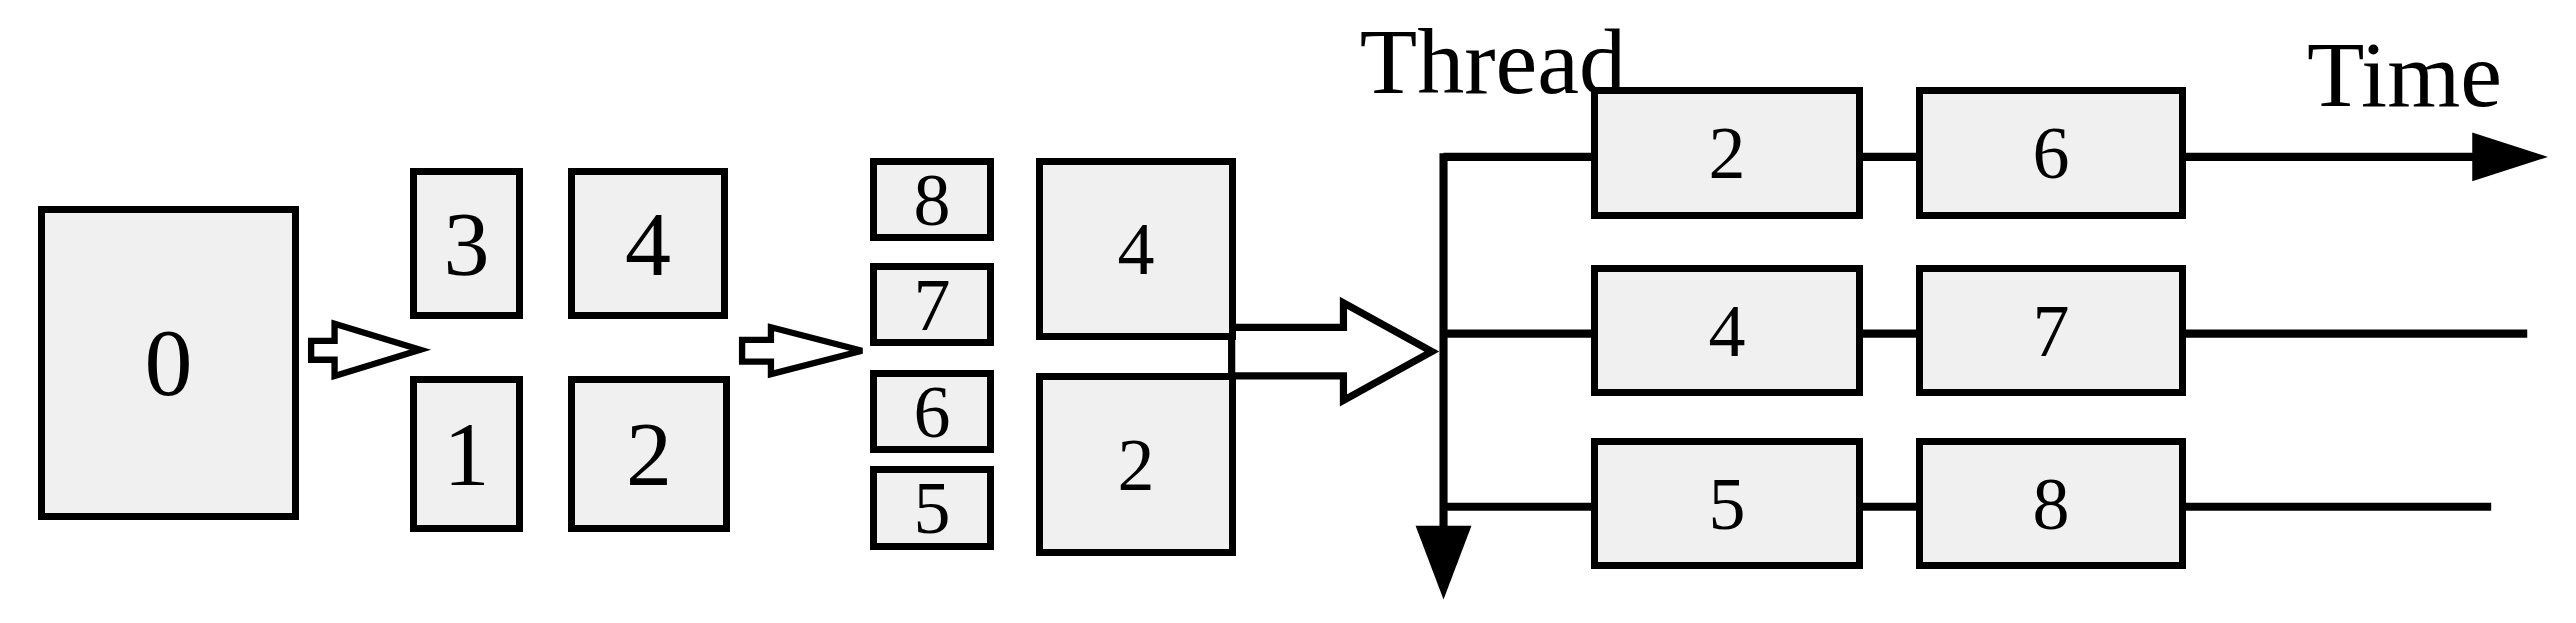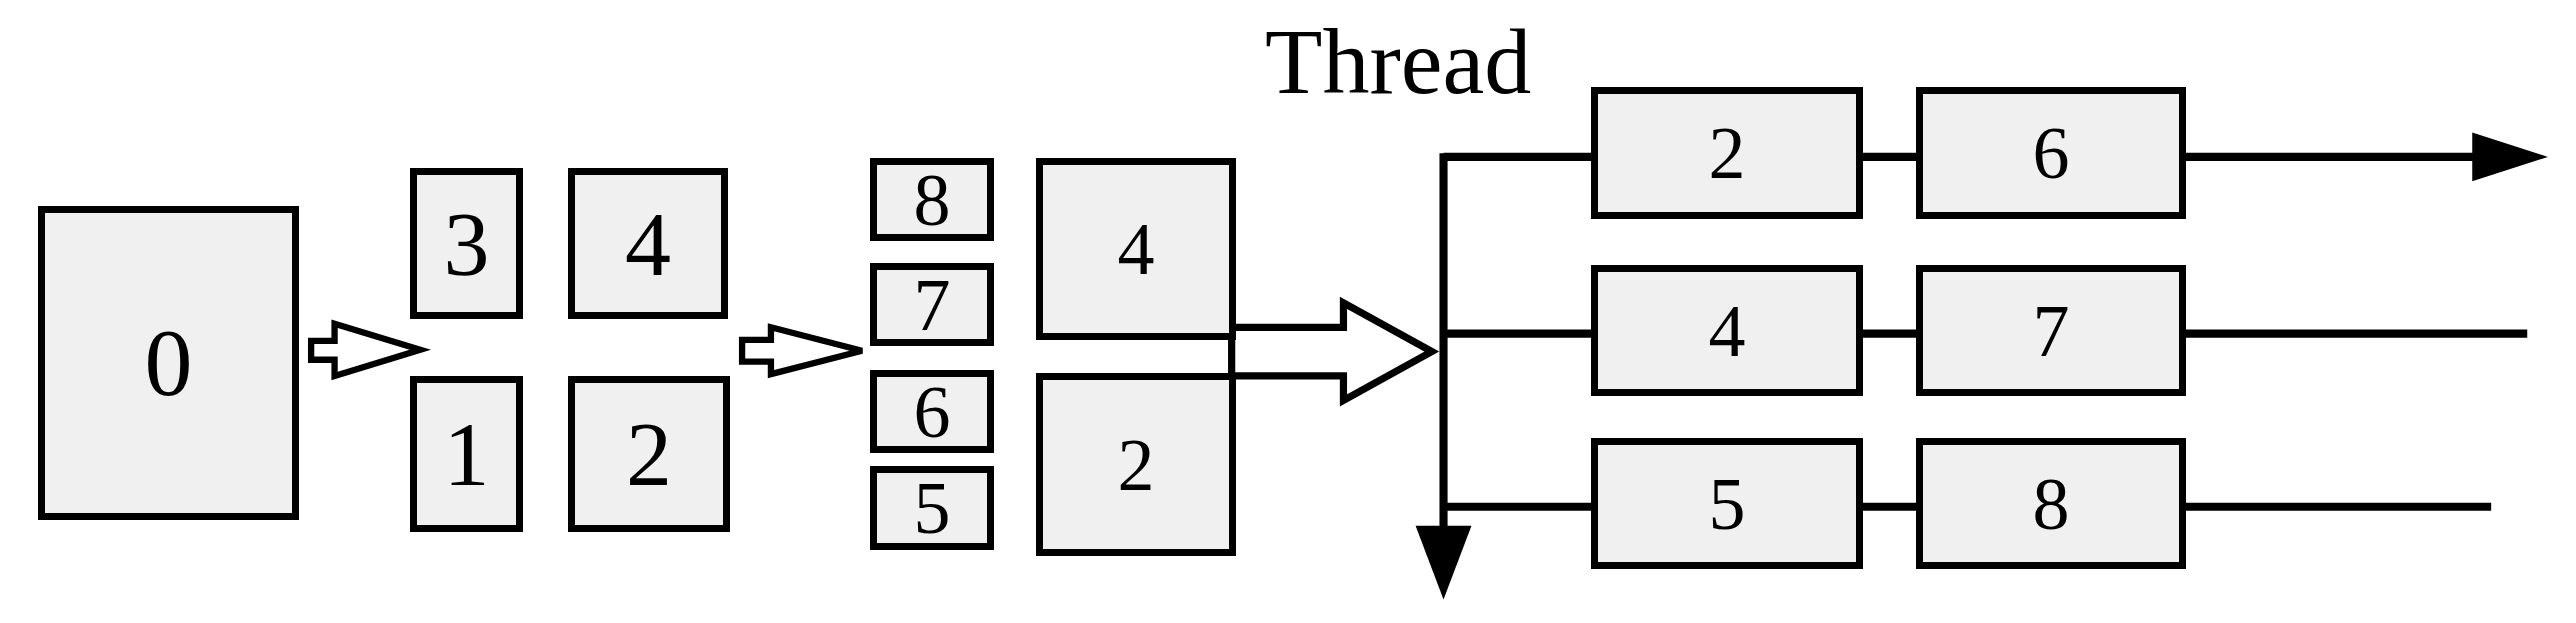--- a/index.html
+++ b/index.html
@@ -30,21 +30,21 @@
   }
   .digit { display: block; }
   .fs-xl { font-size: 96px; }
   .fs-lg { font-size: 92px; }
   .fs-md { font-size: 74px; }
   .axis-label {
     position: absolute;
     z-index: 3;
     font-size: 94px;
     line-height: 1;
-    text-align: left;
+    text-align: right;
   }
   
   .b0  { left: 38px;   top: 206px; width: 261px; height: 314px; }
   
   .b3  { left: 410px;  top: 168px; width: 113px; height: 151px; }
   .b4  { left: 568px;  top: 168px; width: 160px; height: 151px; }
   .b1  { left: 410px;  top: 376px; width: 113px; height: 156px; }
   .b2  { left: 568px;  top: 376px; width: 162px; height: 156px; }
   
   .s8  { left: 870px;  top: 158px; width: 124px; height: 83px; }
@@ -115,20 +115,21 @@
     <span class="digit fs-md">5</span>
   </div>
   <div class="task-box m4">
     <span class="digit fs-md">4</span>
   </div>
   <div class="task-box m2">
     <span class="digit fs-md">2</span>
   </div>
 
   <div class="axis-label thread-label">Thread</div>
+  <div class="axis-label time-label">Time</div>
 
   <div class="task-box r1a">
     <span class="digit fs-md">2</span>
   </div>
   <div class="task-box r1b">
     <span class="digit fs-md">6</span>
   </div>
   <div class="task-box r2a">
     <span class="digit fs-md">4</span>
   </div>

